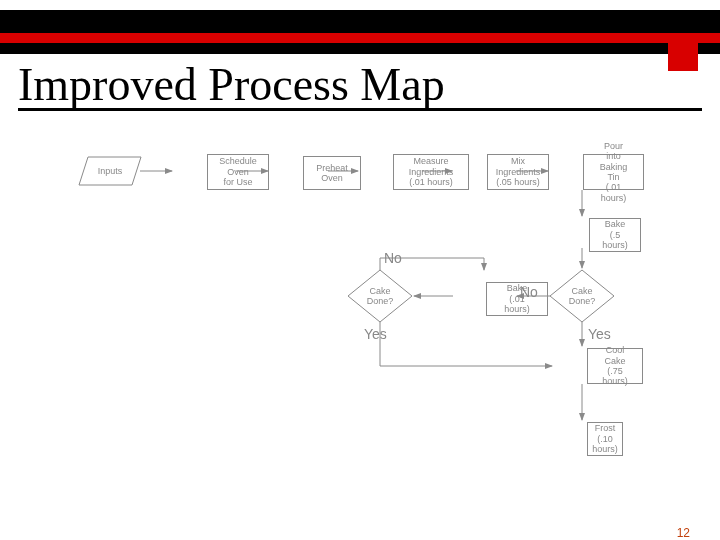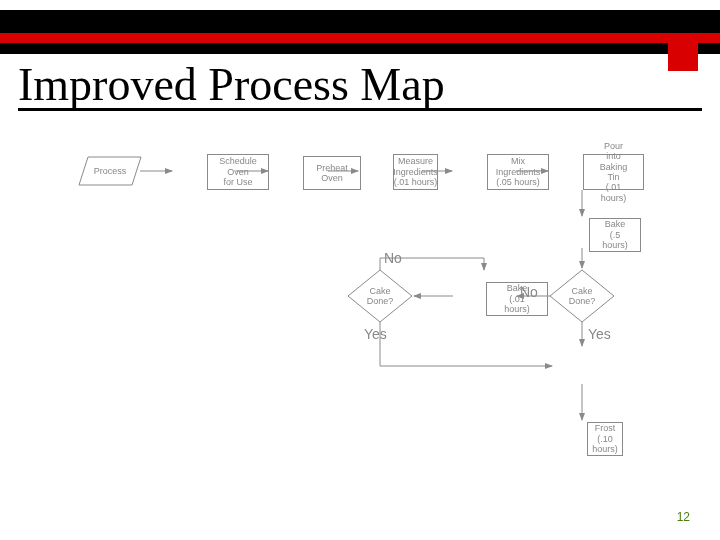--- a/index.html
+++ b/index.html
@@ -47,24 +47,24 @@
   .title-underline {
     position: absolute;
     top: 108px;
     left: 18px;
     width: 684px;
     height: 3px;
     background: #000;
   }
   .page-num {
     position: absolute;
-    bottom: 16px;
+    bottom: 0;
     right: 30px;
     font-size: 12px;
-    color: #4d7c0f;
+    color: #c2410c;
   }
   .flow {
     position: absolute;
     top: 150px;
     left: 78px;
     width: 600px;
     height: 360px;
   }
   .box {
     position: absolute;
@@ -108,33 +108,33 @@
 
 <div class="title">Improved Process Map</div>
 <div class="title-underline"></div>
 
 <div class="flow">
 
   <div class="para">
     <svg width="64" height="30" viewBox="0 0 64 30">
       <polygon points="10,1 63,1 54,29 1,29" fill="#fff" stroke="#8a8a8a" stroke-width="1"></polygon>
     </svg>
-    <div style="position:absolute;top:0;left:0;width:64px;height:30px;display:flex;align-items:center;justify-content:center;font-size:9px;color:#888">Process</div>
+    <div style="position:absolute;top:0;left:0;width:64px;height:30px;display:flex;align-items:center;justify-content:center;font-size:9px;color:#888">Inputs</div>
   </div>
 
   <div class="box" style="top:4px;left:96px;width:62px;height:36px">
       <span style="white-space:pre-line">Schedule
 Oven
 for Use</span>
     </div>
   <div class="box" style="top:6px;left:192px;width:58px;height:30px">
       <span style="white-space:pre-line">Preheat
 Oven</span>
     </div>
-  <div class="box" style="top:4px;left:282px;width:45px;height:36px">
+  <div class="box" style="top:4px;left:282px;width:76px;height:36px">
       <span style="white-space:pre-line">Measure
 Ingredients
 (.01 hours)</span>
     </div>
   <div class="box" style="top:4px;left:376px;width:62px;height:36px">
       <span style="white-space:pre-line">Mix
 Ingredients
 (.05 hours)</span>
     </div>
   <div class="box" style="top:4px;left:472px;width:61px;height:36px">
@@ -158,20 +158,25 @@
       <span style="white-space:pre-line">Bake
 (.01 hours)</span>
     </div>
 
   <svg class="arrow" style="top:118px;left:470px" width="68" height="56">
     <polygon points="34,2 66,28 34,54 2,28" fill="#fff" stroke="#8a8a8a" stroke-width="1"></polygon>
     <text x="34" y="26" text-anchor="middle" font-size="9" fill="#888">Cake</text>
     <text x="34" y="36" text-anchor="middle" font-size="9" fill="#888">Done?</text>
   </svg>
 
+  <div class="box" style="top:198px;left:476px;width:56px;height:36px">
+      <span style="white-space:pre-line">Cool Cake
+(.75
+hours)</span>
+    </div>
 
   <div class="box" style="top:272px;left:476px;width:36px;height:28px">
       <span style="white-space:pre-line">Frost
 (.10 hours)</span>
     </div>
 
   <svg class="arrow" style="top:0;left:0" width="600" height="360">
     <defs>
       <marker id="ah" markerWidth="8" markerHeight="8" refX="7" refY="3" orient="auto">
         <path d="M0,0 L8,3 L0,6 Z" fill="#8a8a8a"></path>

